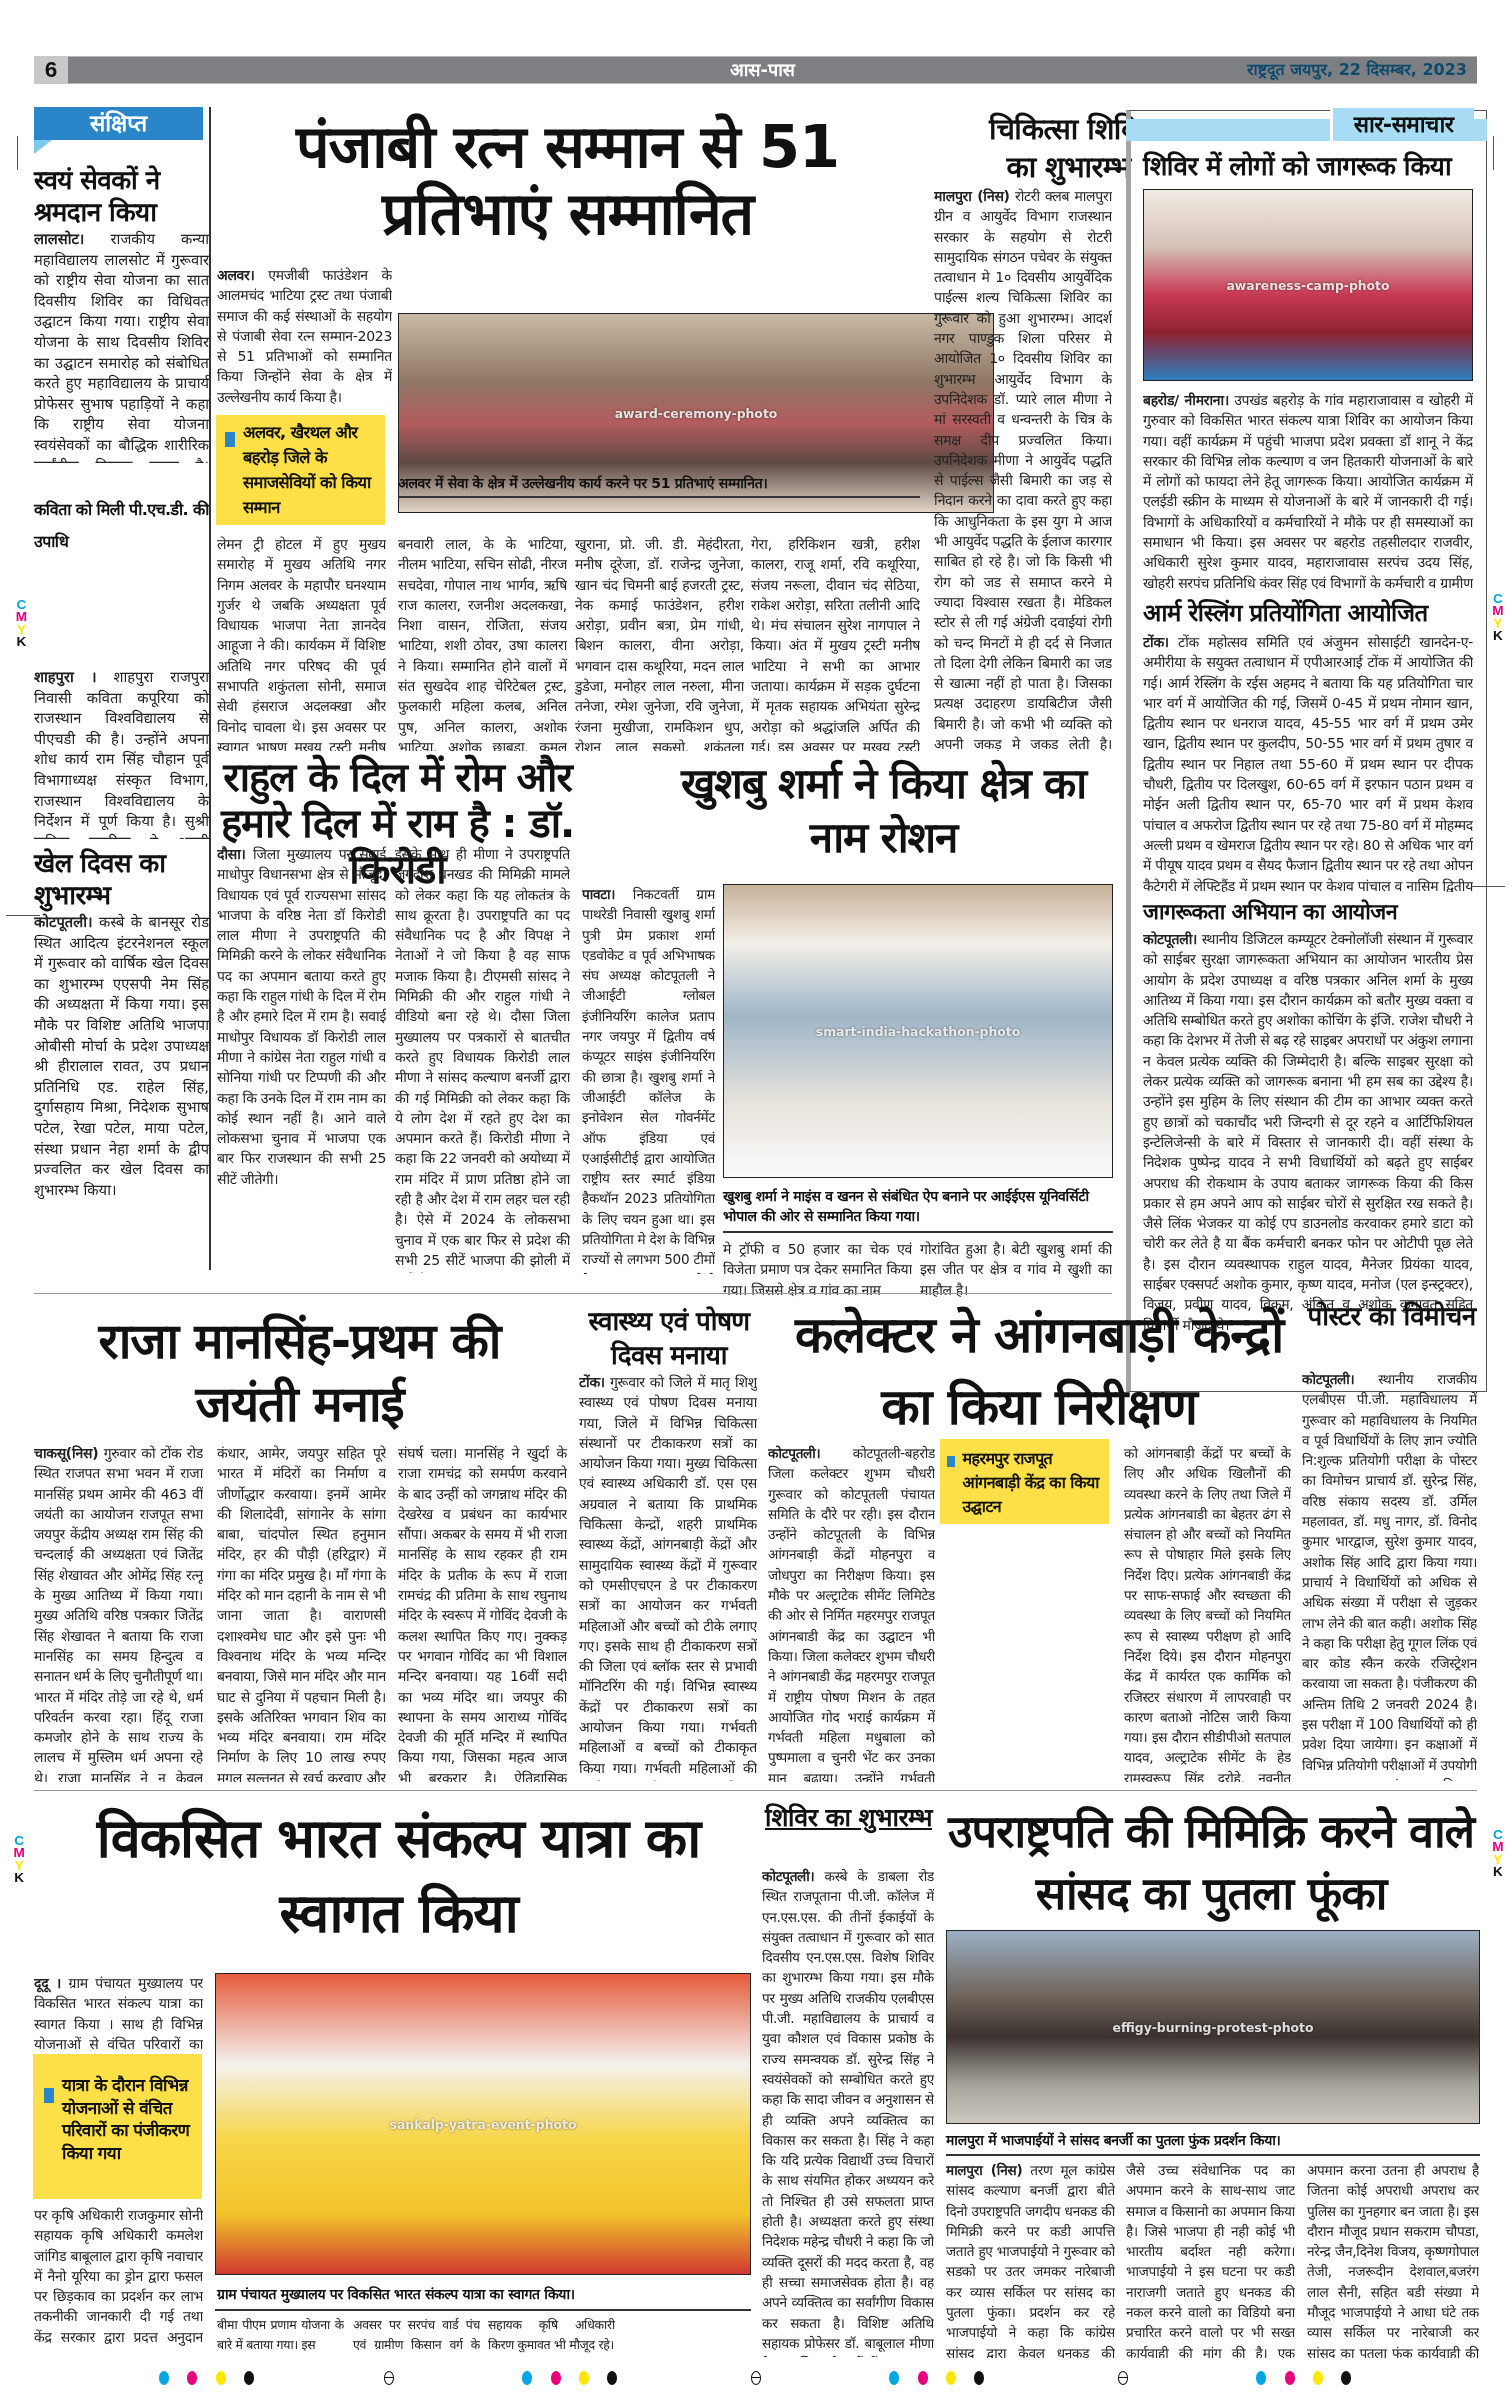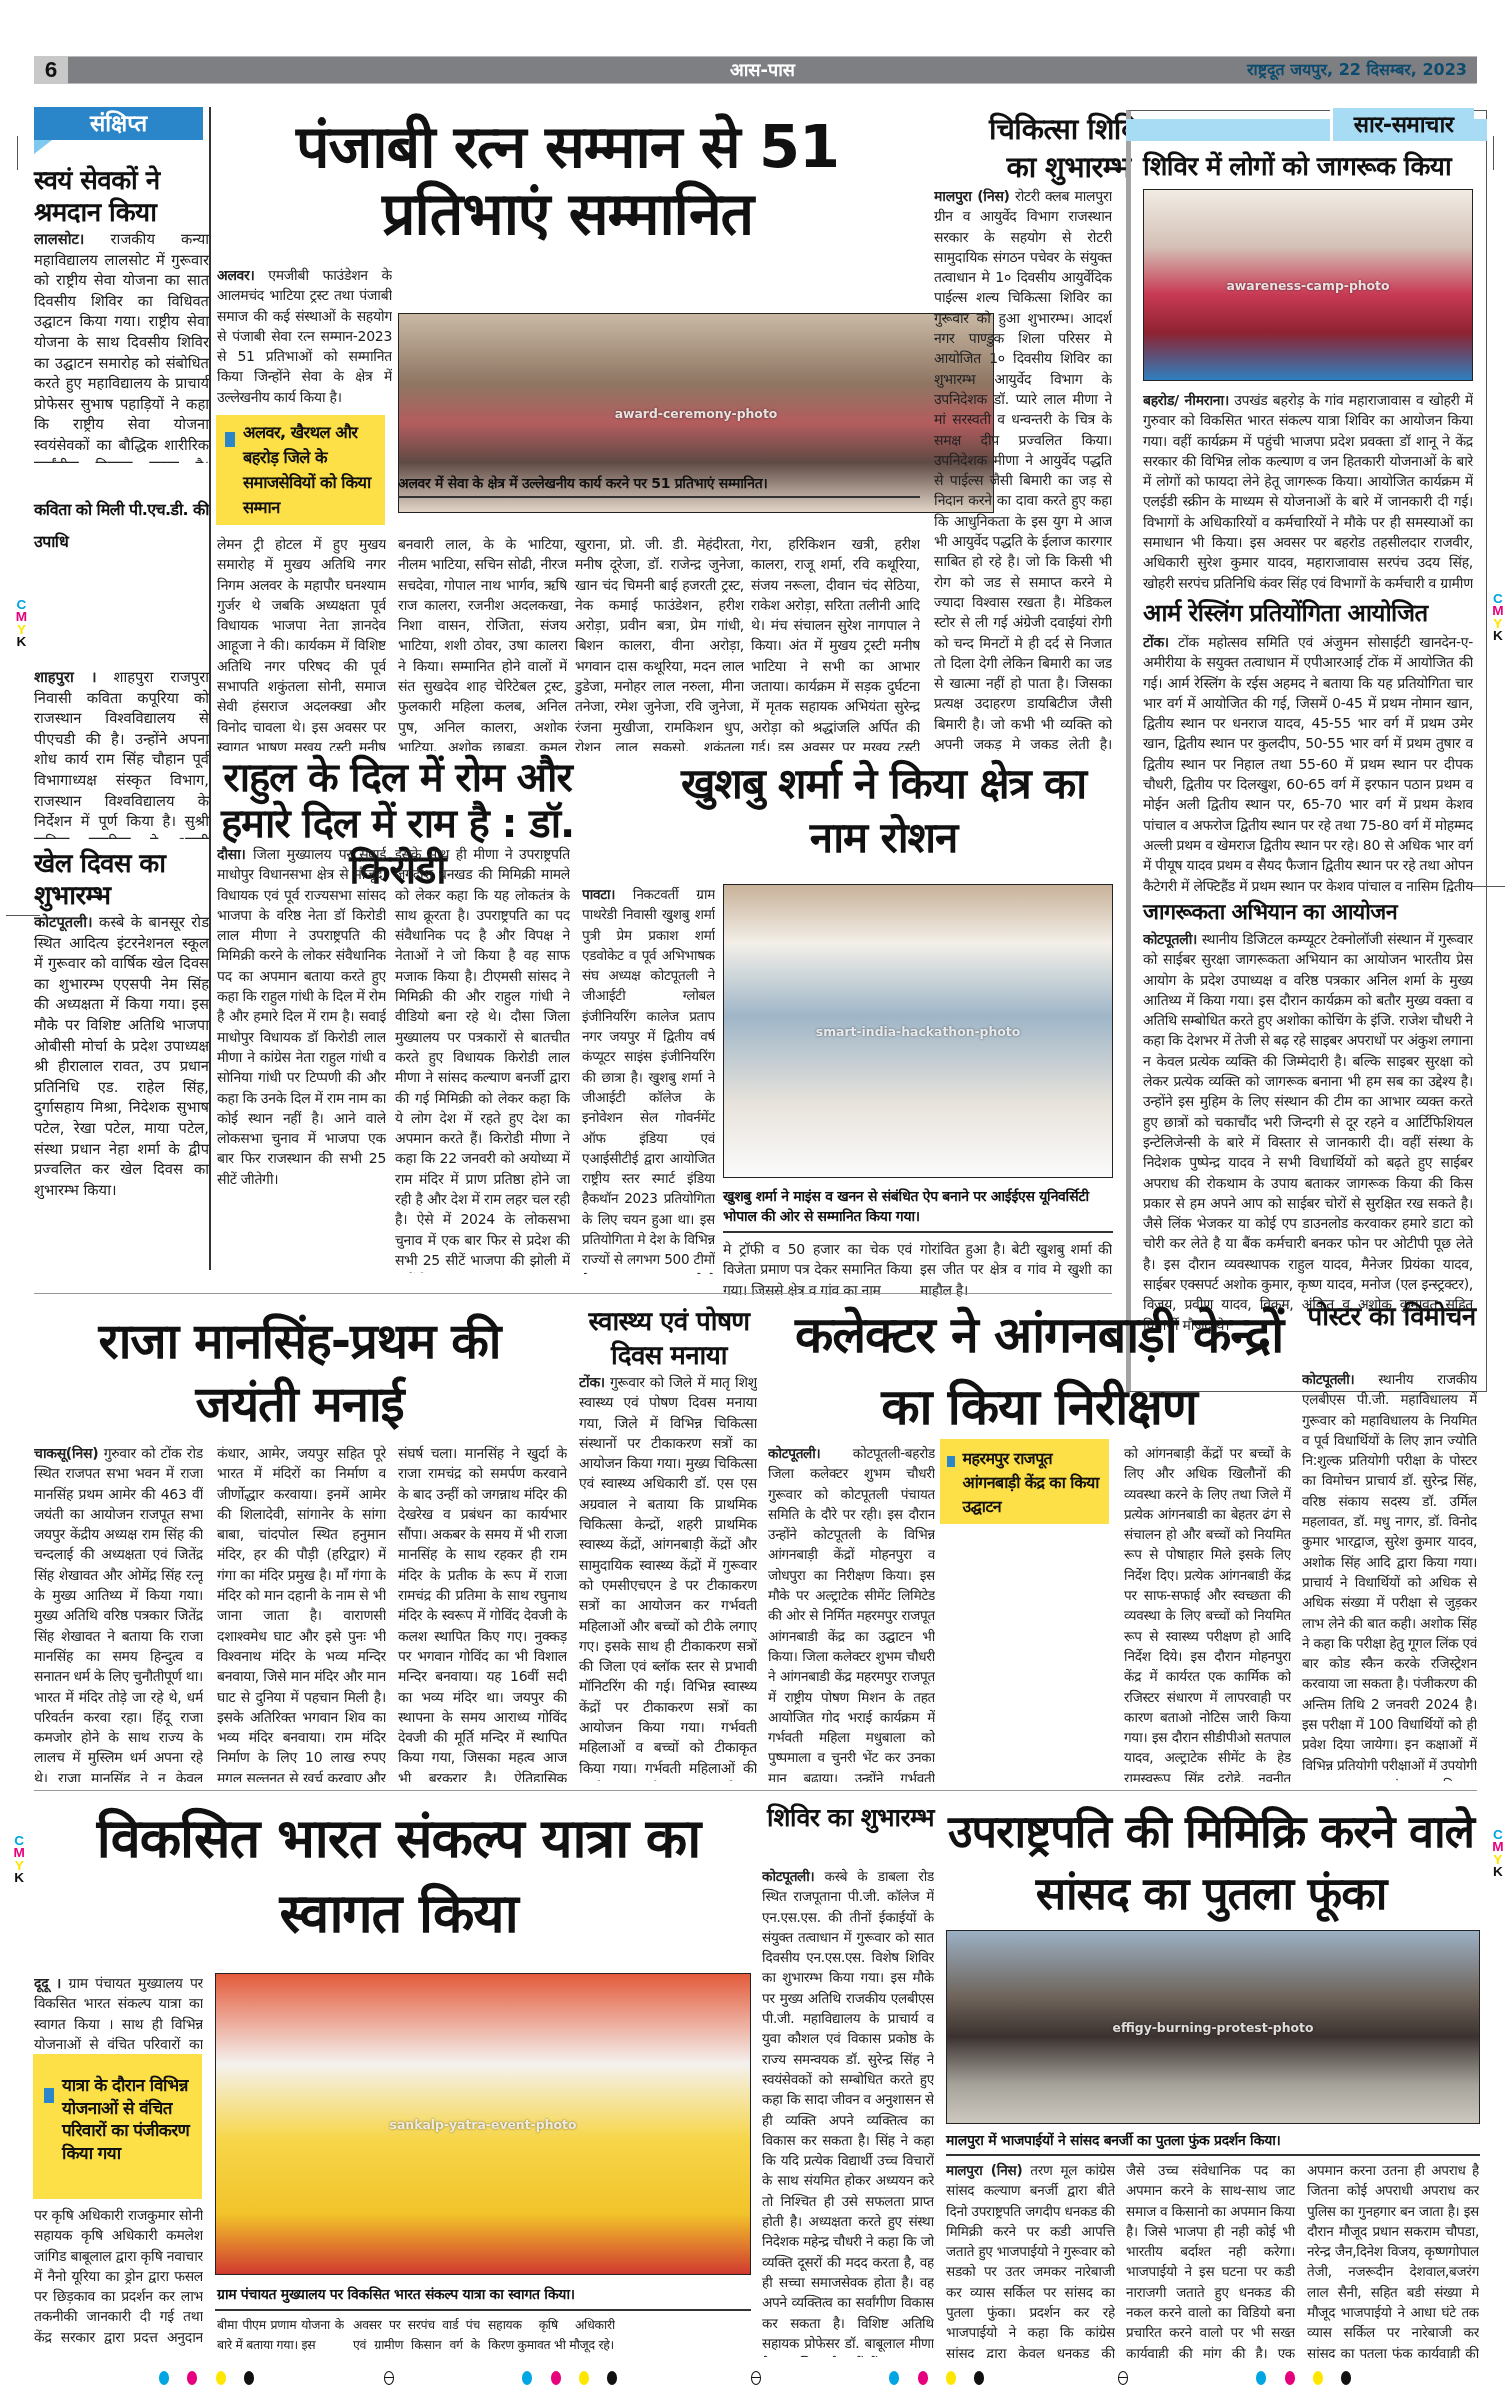--- a/index.html
+++ b/index.html
@@ -219,21 +219,21 @@
     <span class="ph-label">sankalp-yatra-event-photo</span>
   </div>
   <p class="abs caption" style="left:217px; top:2284px; width:534px;">ग्राम पंचायत मुख्यालय पर विकसित भारत संकल्प यात्रा का स्वागत किया।</p>
   <div class="h-rule" style="left:215px; top:2309px; width:536px;"></div>
   <p class="abs body-text cond" style="left:217px; top:2315px; width:127px; height:41px; font-size:12.4px;">बीमा पीएम प्रणाम योजना के बारे में बताया गया। इस</p>
   <p class="abs body-text cond" style="left:353px; top:2315px; width:127px; height:41px; font-size:12.4px;">अवसर पर सरपंच वार्ड पंच एवं ग्रामीण किसान वर्ग के साथ</p>
   <p class="abs body-text cond" style="left:488px; top:2315px; width:127px; height:41px; font-size:12.4px;">सहायक कृषि अधिकारी किरण कुमावत भी मौजूद रहे।</p>
 </article>
 
 <article>
-  <h2 class="abs subhead" style="left:765px; top:1801px; width:169px; font-size:25px; line-height:34px; text-align:right;">शिविर का शुभारम्भ</h2>
+  <h2 class="abs subhead" style="left:765px; top:1801px; width:169px; font-size:25px; line-height:34px; text-align:left;text-decoration:underline;">शिविर का शुभारम्भ</h2>
   <p class="abs body-text cond" style="left:762px; top:1866px; width:172px; height:491px; font-size:13.6px;"><span class="lead">कोटपूतली।</span><span> कस्बे के डाबला रोड स्थित राजपूताना पी.जी. कॉलेज में एन.एस.एस. की तीनों ईकाईयों के संयुक्त तत्वाधान में गुरूवार को सात दिवसीय एन.एस.एस. विशेष शिविर का शुभारम्भ किया गया। इस मौके पर मुख्य अतिथि राजकीय एलबीएस पी.जी. महाविद्यालय के प्राचार्य व युवा कौशल एवं विकास प्रकोष्ठ के राज्य समन्वयक डॉ. सुरेन्द्र सिंह ने स्वयंसेवकों को सम्बोधित करते हुए कहा कि सादा जीवन व अनुशासन से ही व्यक्ति अपने व्यक्तित्व का विकास कर सकता है। सिंह ने कहा कि यदि प्रत्येक विद्यार्थी उच्च विचारों के साथ संयमित होकर अध्ययन करे तो निश्चित ही उसे सफलता प्राप्त होती है। अध्यक्षता करते हुए संस्था निदेशक महेन्द्र चौधरी ने कहा कि जो व्यक्ति दूसरों की मदद करता है, वह ही सच्चा समाजसेवक होता है। वह अपने व्यक्तित्व का सर्वांगीण विकास कर सकता है। विशिष्ट अतिथि सहायक प्रोफेसर डॉ. बाबूलाल मीणा ने सामाजिक सेवाओं में बढ़-चढ़कर भाग लेने की बात कही।</span></p>
 </article>
 
 <article>
   <h2 class="abs headline" style="left:943px; top:1801px; width:536px; font-size:45px; line-height:62px;">उपराष्ट्रपति की मिमिक्रि करने वाले सांसद का पुतला फूंका</h2>
   <div class="photo ph-protest" style="left:946px; top:1930px; width:534px; height:194px;">
     <span class="ph-label">effigy-burning-protest-photo</span>
   </div>
   <p class="abs caption" style="left:946px; top:2130px; width:534px;">मालपुरा में भाजपाईयों ने सांसद बनर्जी का पुतला फुंक प्रदर्शन किया।</p>
   <div class="h-rule" style="left:946px; top:2154px; width:534px;"></div>

